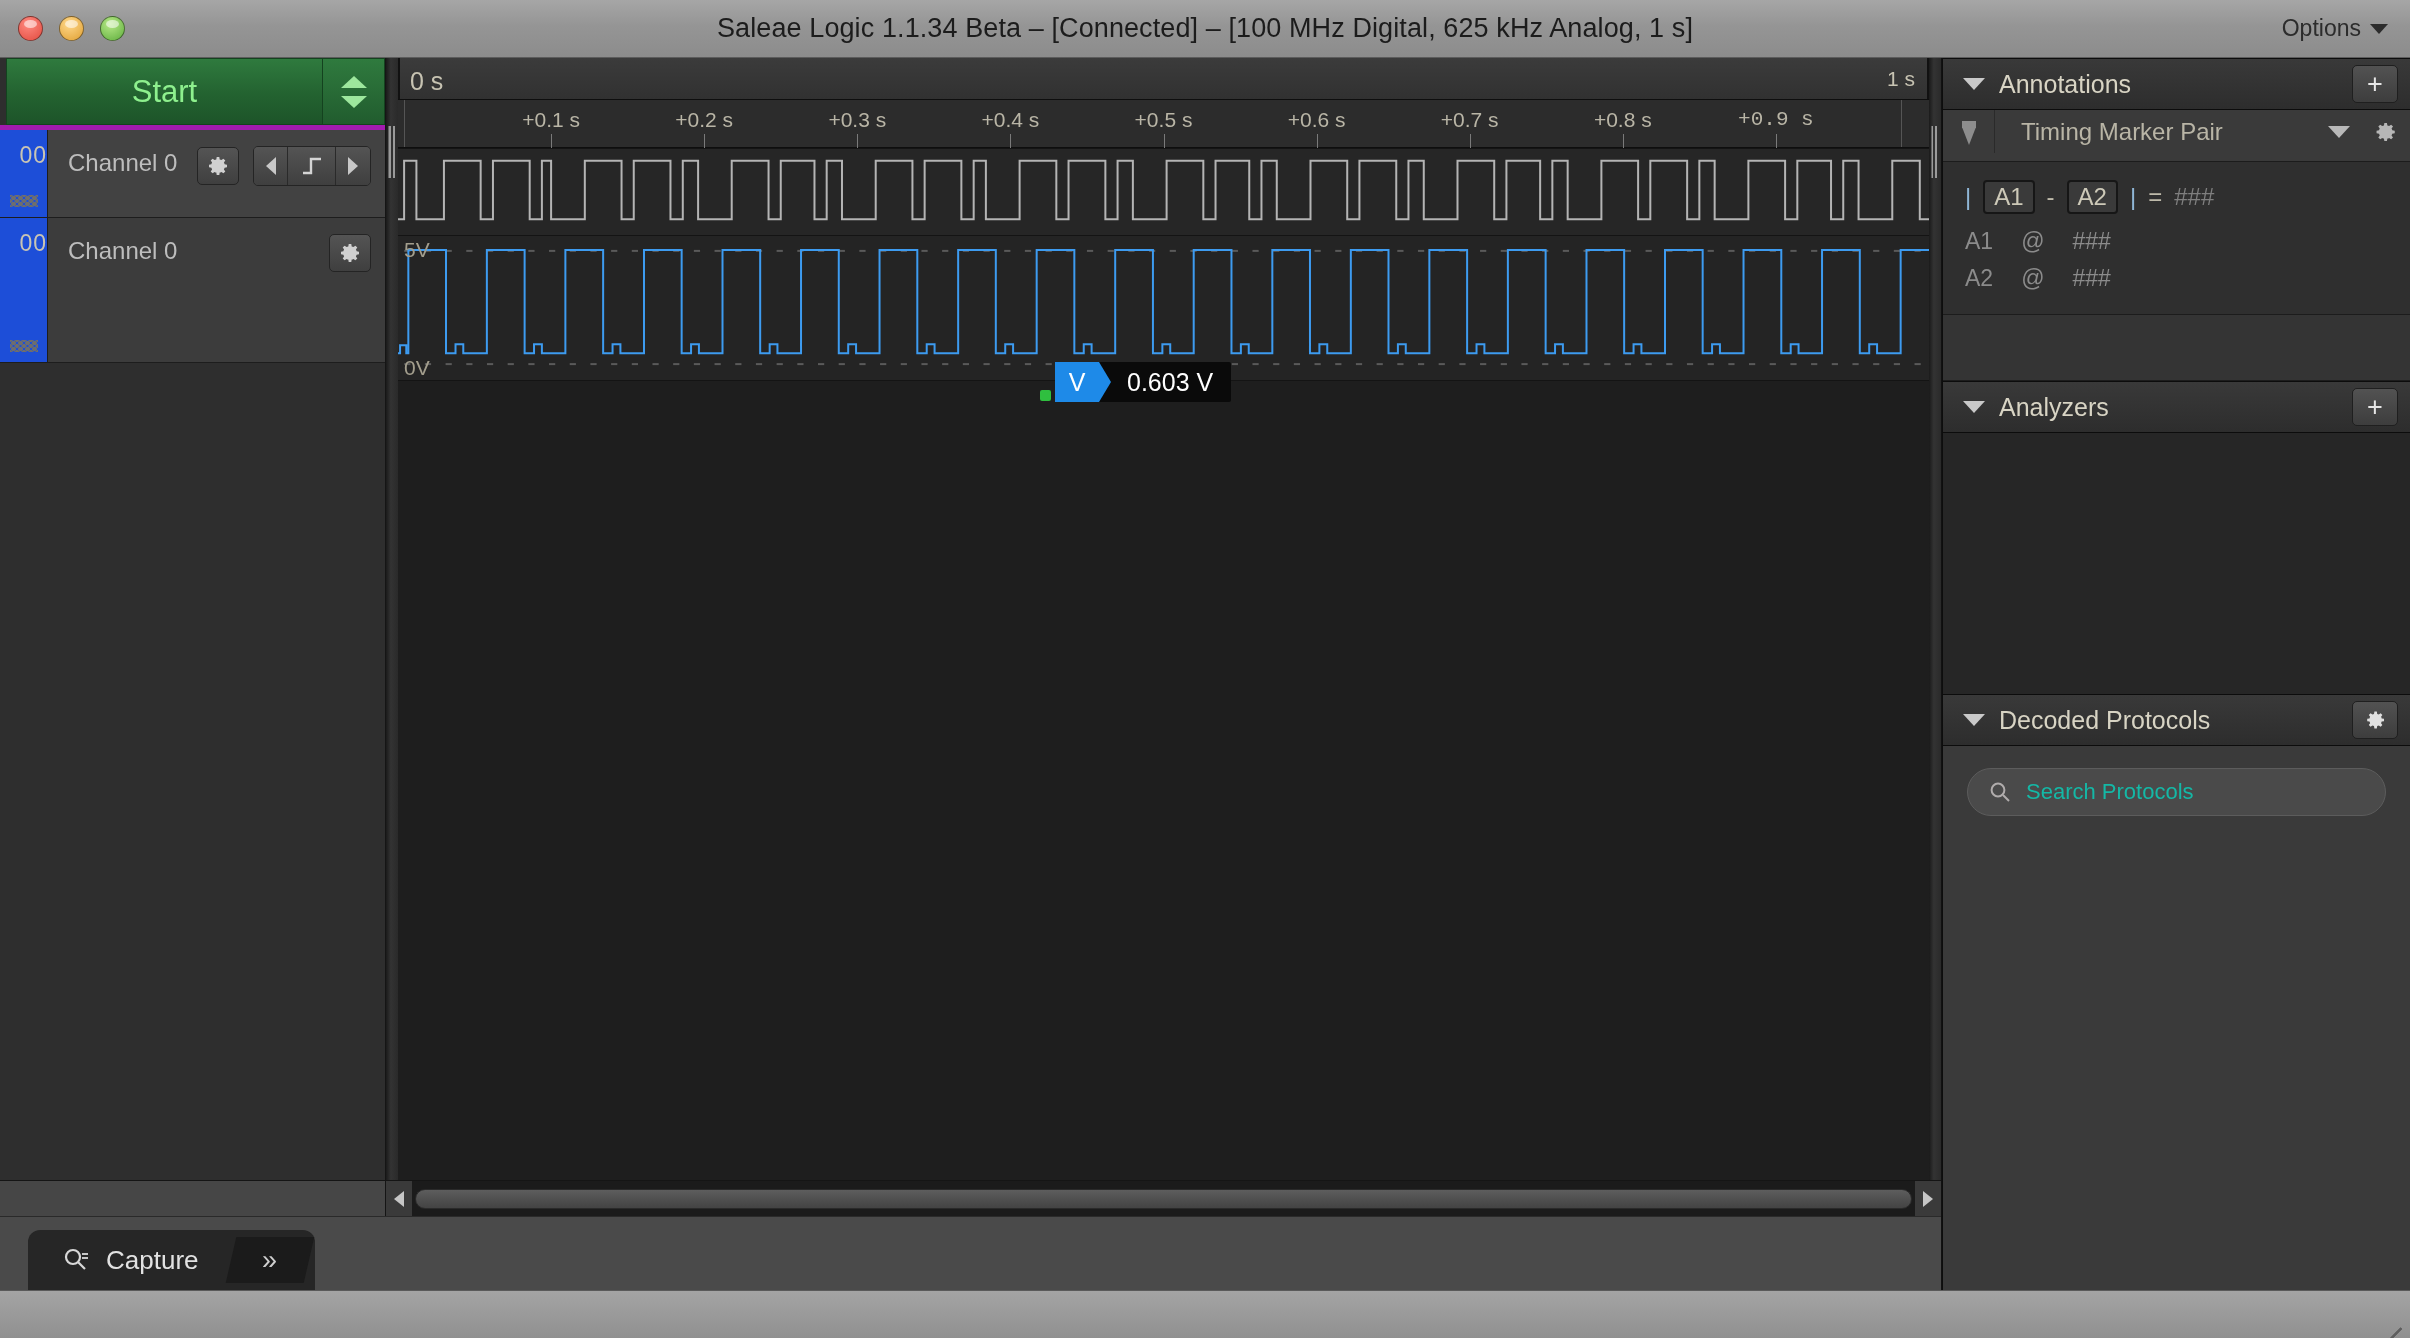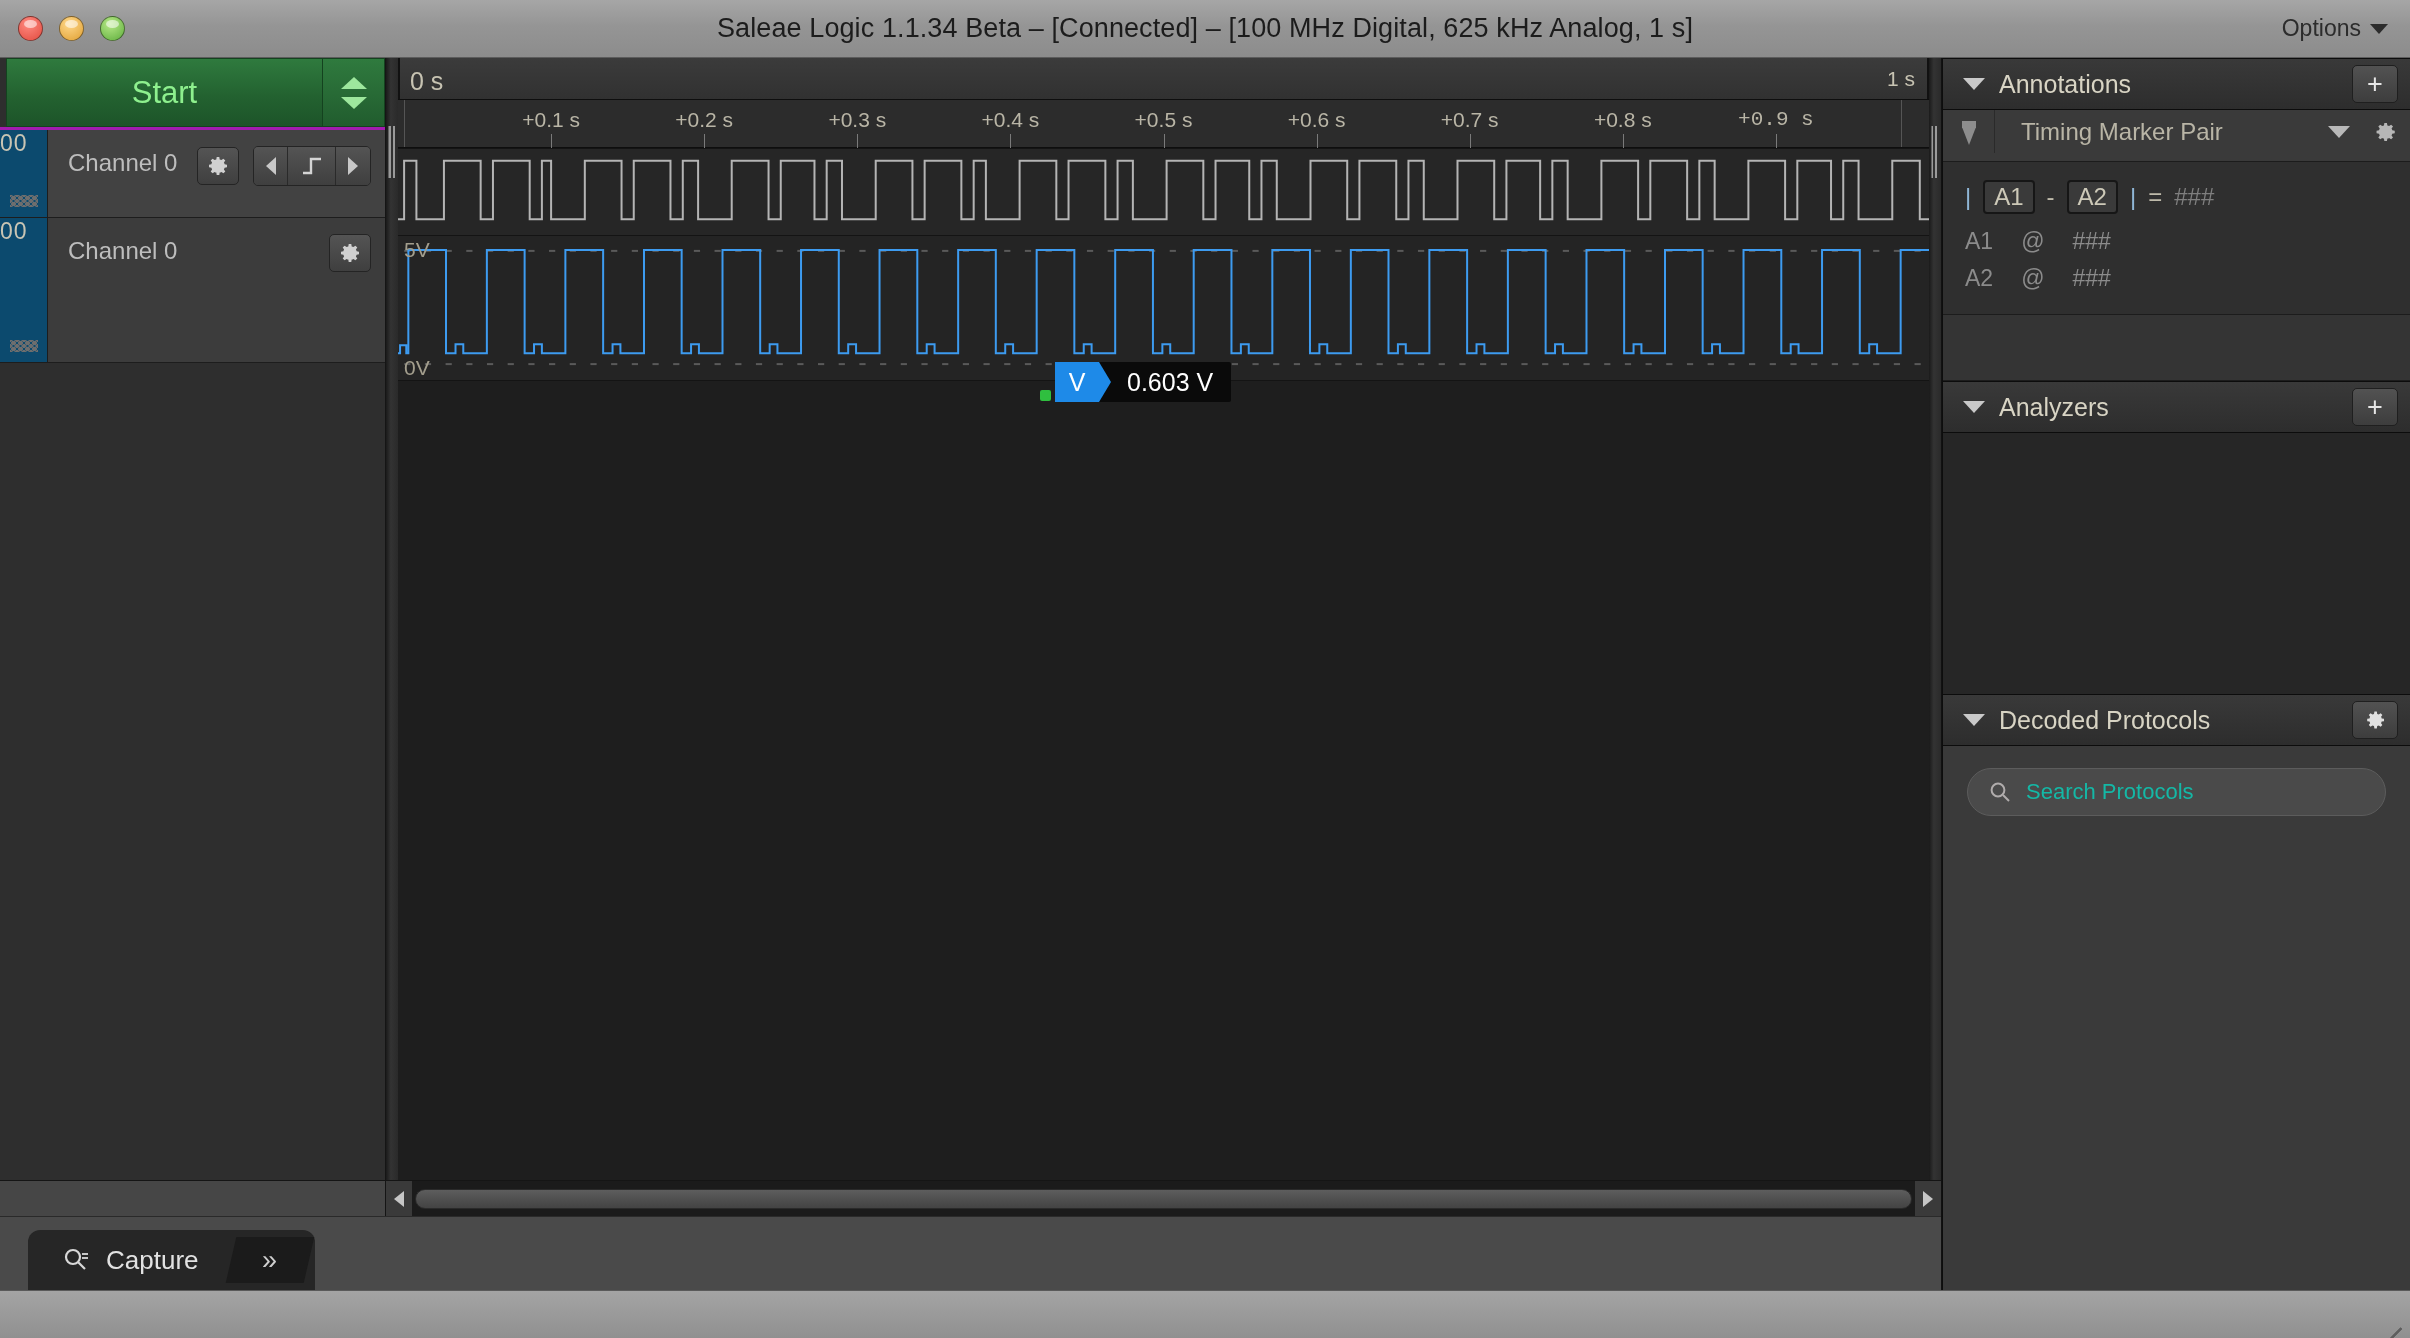--- a/index.html
+++ b/index.html
@@ -71,21 +71,21 @@
   }
   .upper { flex: 1; display: flex; min-height: 0; }
 
   
   .chan-panel {
     width: 386px; flex: 0 0 386px;
     background: #2e2e2e;
     display: flex; flex-direction: column;
     border-right: 1px solid #151515;
   }
-  .start-row { display: flex; height: 72px; flex: 0 0 72px; border-bottom: 3px solid #a21caf; padding-left: 6px; }
+  .start-row { display: flex; height: 72px; flex: 0 0 72px; border-bottom: 5px solid #a21caf; padding-left: 6px; }
   .start-btn {
     flex: 1;
     background: linear-gradient(#2f7a3e 0%, #236230 55%, #1d5429 100%);
     border: 1px solid #14421f;
     display: flex; align-items: center; justify-content: center;
     color: #8ef08e; font-size: 31px; cursor: pointer;
   }
   .start-spin {
     width: 62px; flex: 0 0 62px;
     background: linear-gradient(#2f7a3e 0%, #215c2e 100%);
@@ -95,24 +95,24 @@
   }
   .sp-up, .sp-dn { width: 0; height: 0; border-left: 13px solid transparent; border-right: 13px solid transparent; }
   .sp-up { border-bottom: 12px solid #9de79d; }
   .sp-dn { border-top: 12px solid #9de79d; }
 
   .chan-row { display: flex; border-bottom: 1px solid #1d1d1d; position: relative; }
   .chan-row.digital { height: 88px; }
   .chan-row.analog  { height: 145px; }
   .chan-num {
     width: 48px; flex: 0 0 48px;
-    background: #0c4a6e;
+    background: #1d4ed8;
     border-right: 1px solid #1d1d1d;
-    display: flex; flex-direction: column; align-items: flex-start;
-    position: relative;
+    display: flex; flex-direction: column; align-items: flex-end;
+    padding-top: 12px; position: relative;
   }
   .chan-num .num { color: #c9c5b4; font-size: 23px; letter-spacing: 1px; }
   .grip {
     position: absolute; bottom: 10px; left: 50%; transform: translateX(-50%);
     width: 28px; height: 12px;
     background-image:
       radial-gradient(#6e6e6e 42%, transparent 44%),
       radial-gradient(#6e6e6e 42%, transparent 44%);
     background-size: 7px 6px; background-position: 0 0, 3.5px 3px;
   }

